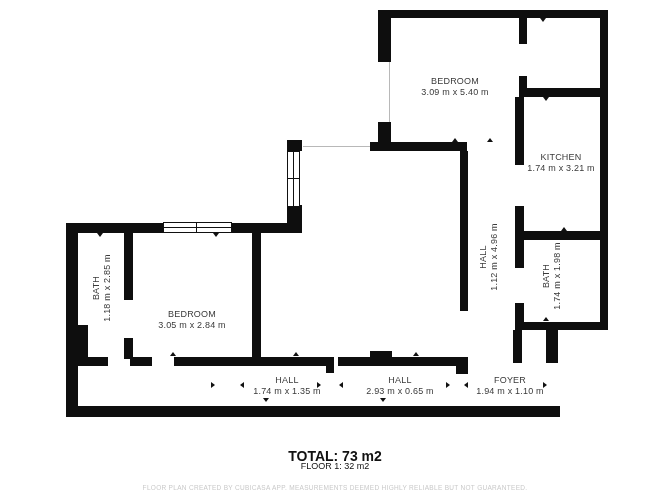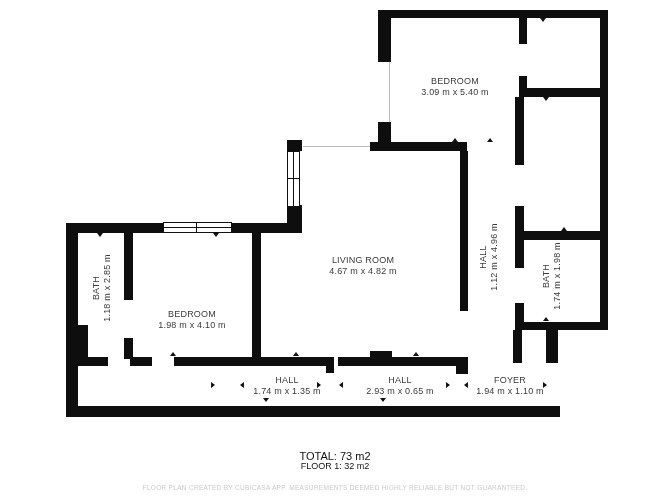--- a/index.html
+++ b/index.html
@@ -20,21 +20,21 @@
     text-align:center; color:#3a3a3a; font-size:9px; line-height:11px;
     white-space:nowrap; letter-spacing:0.2px;
   }
   .room-label.vert { transform:translate(-50%,-50%) rotate(-90deg); }
   .tk { position:absolute; width:0; height:0; }
   .tk-up    { border-left:3px solid transparent; border-right:3px solid transparent; border-bottom:4px solid #111; }
   .tk-down  { border-left:3px solid transparent; border-right:3px solid transparent; border-top:4px solid #111; }
   .tk-left  { border-top:3px solid transparent; border-bottom:3px solid transparent; border-right:4px solid #111; }
   .tk-right { border-top:3px solid transparent; border-bottom:3px solid transparent; border-left:4px solid #111; }
   #summary { position:absolute; left:0; right:0; top:451px; text-align:center; color:#111; }
-  #summary .total { font-size:11px; font-weight:normal; line-height:10px; }
+  #summary .total { font-size:14px; font-weight:bold; line-height:10px; }
   #summary .floor { font-size:9px; line-height:10px; }
   #watermark {
     position:absolute; left:0; right:0; top:484px; text-align:center;
     font-size:6.5px; color:#c9c9c9; letter-spacing:0.3px;
   }
 </style>
 </head>
 <body>
 
 <div id="canvas">
@@ -101,39 +101,39 @@
   <div class="tk tk-right" style="left:446px; top:382px;"></div>
   <div class="tk tk-left" style="left:464px; top:382px;"></div>
   <div class="tk tk-right" style="left:543px; top:382px;"></div>
   <div class="tk tk-down" style="left:380px; top:398px;"></div>
   <div class="tk tk-down" style="left:263px; top:398px;"></div>
 
   <div class="room-label" style="left:455px; top:87px;">
     <div>BEDROOM</div>
     <div>3.09 m x 5.40 m</div>
   </div>
-  <div class="room-label" style="left:363px; top:266px;">
-    <div>LIVING ROOM</div>
-    <div>4.67 m x 4.82 m</div>
+  <div class="room-label" style="left:561px; top:163px;">
+    <div>KITCHEN</div>
+    <div>1.74 m x 3.21 m</div>
   </div>
   <div class="room-label vert" style="left:489px; top:257px;">
     <div>HALL</div>
     <div>1.12 m x 4.96 m</div>
   </div>
   <div class="room-label vert" style="left:552px; top:276px;">
     <div>BATH</div>
     <div>1.74 m x 1.98 m</div>
   </div>
   <div class="room-label vert" style="left:102px; top:288px;">
     <div>BATH</div>
     <div>1.18 m x 2.85 m</div>
   </div>
   <div class="room-label" style="left:192px; top:320px;">
     <div>BEDROOM</div>
-    <div>1.98 m x 4.10 m</div>
+    <div>3.05 m x 2.84 m</div>
   </div>
   <div class="room-label" style="left:287px; top:386px;">
     <div>HALL</div>
     <div>1.74 m x 1.35 m</div>
   </div>
   <div class="room-label" style="left:400px; top:386px;">
     <div>HALL</div>
     <div>2.93 m x 0.65 m</div>
   </div>
   <div class="room-label" style="left:510px; top:386px;">

